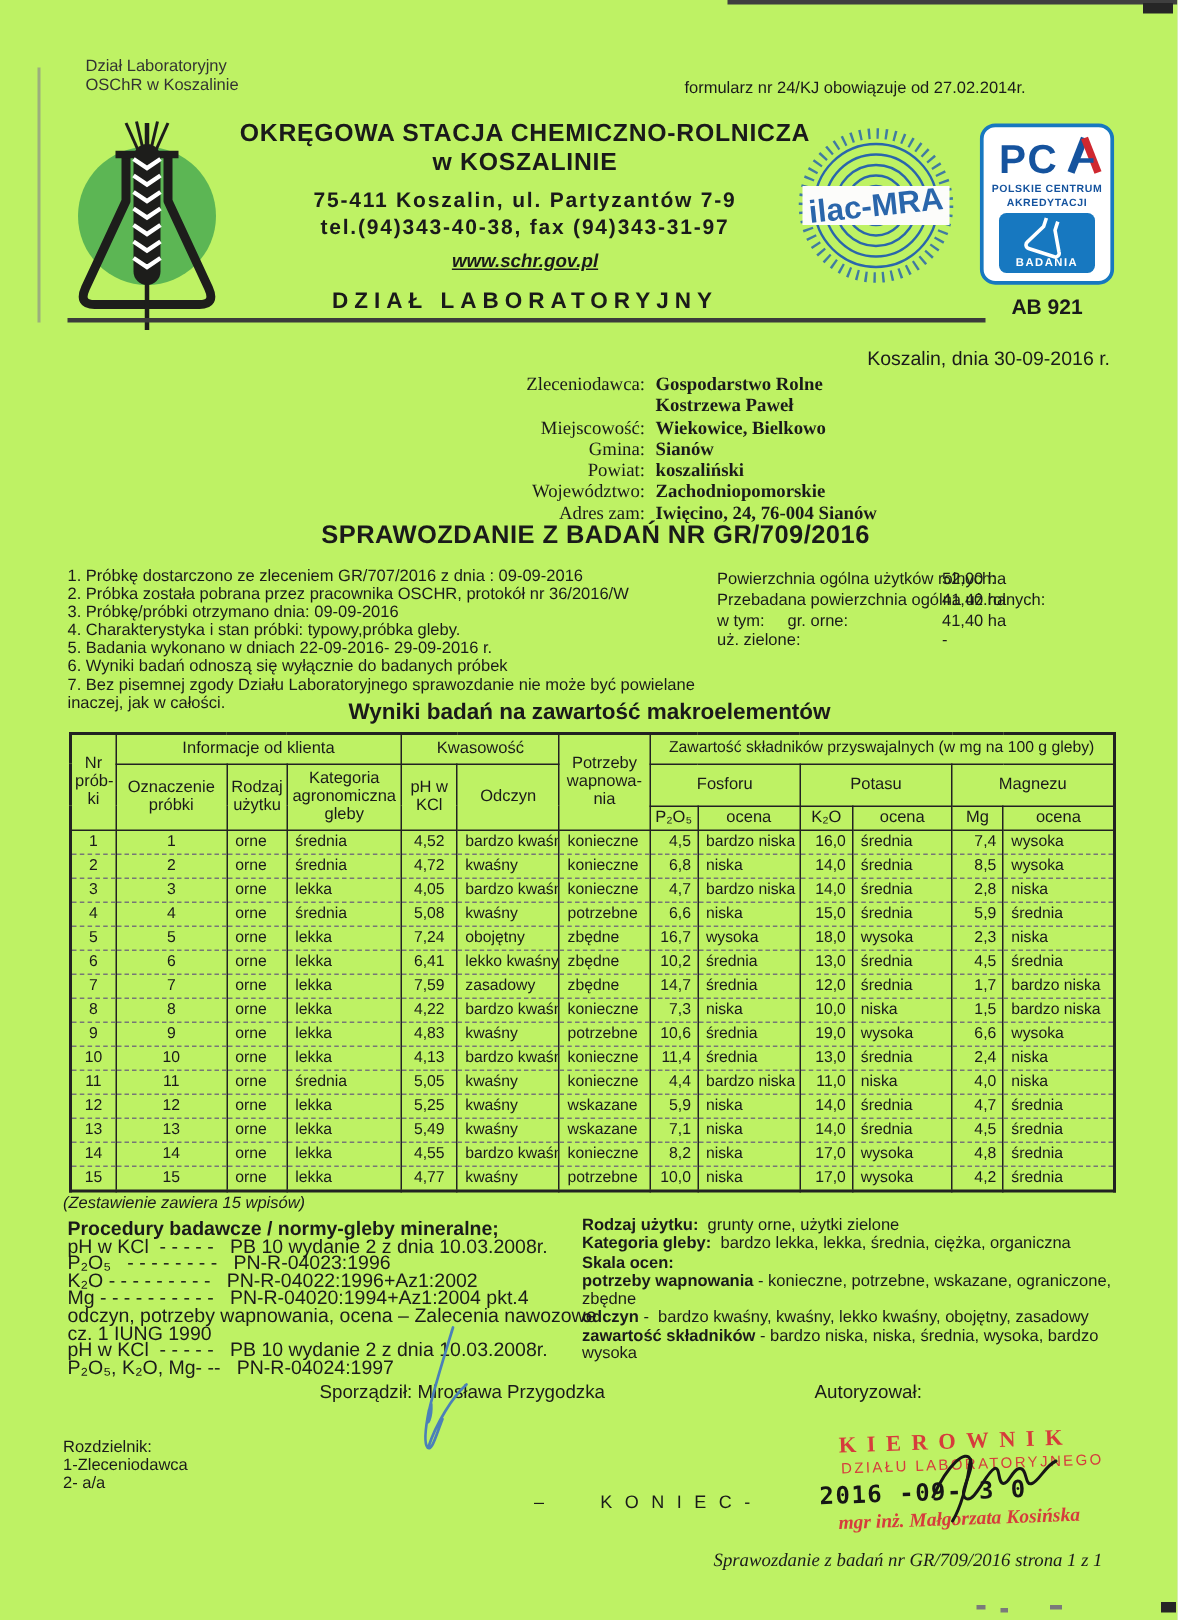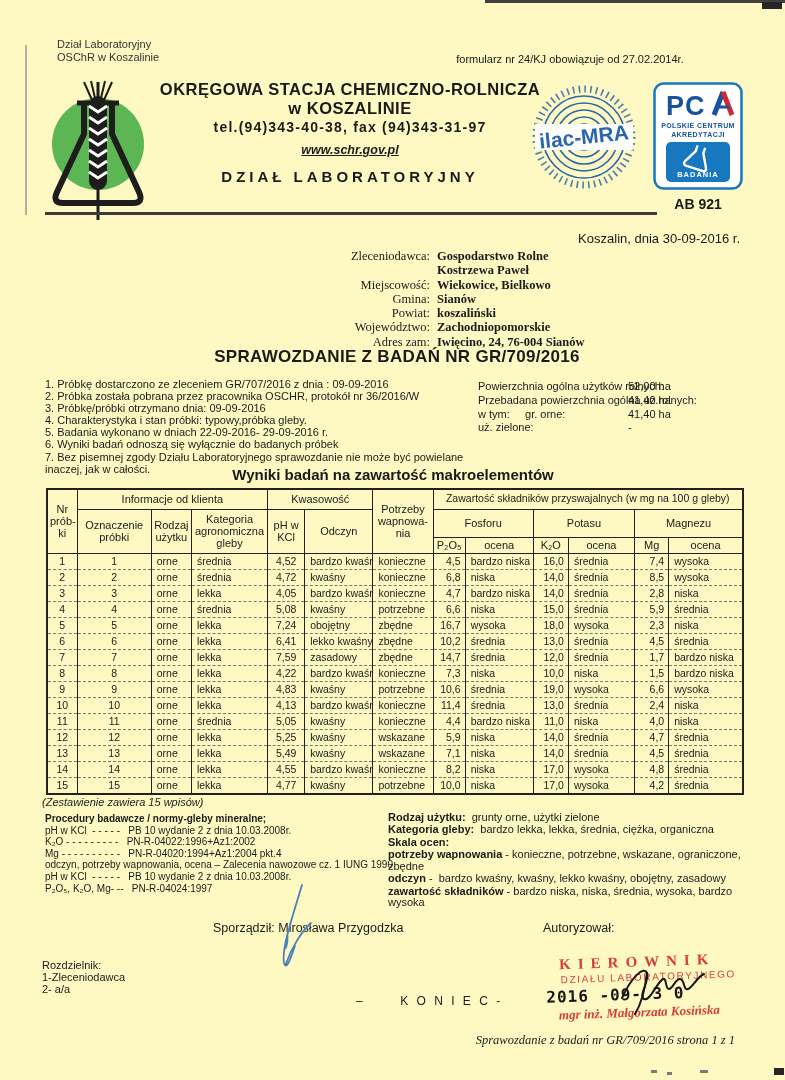--- a/index.html
+++ b/index.html
@@ -1,16 +1,16 @@
 <!DOCTYPE html>
 <html lang="pl"><head>
 <meta charset="utf-8">
 <style>
   html,body{margin:0;padding:0;background:#e8e8e8;}
-  .page{position:relative;width:785px;height:1080px;background:#fef9c3;overflow:hidden;
+  .page{position:relative;width:785px;height:1080px;background:#bef264;overflow:hidden;
         font-family:"Liberation Sans",sans-serif;color:#1a1a1a;}
   .abs{position:absolute;}
   .pre{white-space:pre-wrap;}
 
   
   .scan-strip{background:#3f3f3f;}
   .scan-blob{background:#262626;}
   .scan-line{background:#8a8a8a;opacity:.65;}
   .speck{background:#7a7a7a;}
 
@@ -52,21 +52,21 @@
                    overflow:hidden;white-space:nowrap;}
   .c-nr{text-align:center;}
   .c-ozn{text-align:center;}
   .c-left{text-align:left;padding-left:5px !important;}
   .c-ph{text-align:center;}
   .c-num{text-align:right;padding-right:4px !important;}
   .c-oc{text-align:left;padding-left:5px !important;}
 
   .zest{font-size:11px;font-style:italic;}
 
-  .proc{font-size:10px;line-height:11.6px;}
+  .proc{font-size:13px;line-height:11.6px;}
   .proc .ptitle{font-weight:bold;}
   .proc .org{margin-top:10px;}
   .legend{font-size:11px;line-height:11.3px;}
   .legend .lrow{margin-bottom:1.2px;}
   .legend .llabel{font-weight:bold;}
 
   .sig-label{font-size:12.5px;}
 
   .dist{font-size:11px;line-height:11.8px;}
 
@@ -117,20 +117,21 @@
       <line x1="55" y1="18" x2="59" y2="1" stroke="#1d1d1b" stroke-width="2"></line>
       <line x1="58" y1="20" x2="66" y2="2" stroke="#1d1d1b" stroke-width="2"></line>
       <rect x="43" y="16" width="18" height="94" rx="9" fill="#1d1d1b"></rect>
       <path d="M43,26 L52,32 L61,26 M43,37 L52,43 L61,37 M43,48 L52,54 L61,48 M43,59 L52,65 L61,59 M43,70 L52,76 L61,70 M43,81 L52,87 L61,81 M43,92 L52,98 L61,92" fill="none" stroke="#ffffff" stroke-width="3"></path>
     </svg>
   </div>
 
   <div class="abs hcenter" style="left:150px;top:80px;">
     <div class="h-title">OKRĘGOWA STACJA CHEMICZNO-ROLNICZA</div>
     <div class="h-title">w KOSZALINIE</div>
+    <div class="h-addr">75-411 Koszalin, ul. Partyzantów 7-9</div>
     <div class="h-addr" style="margin-top:1px;">tel.(94)343-40-38, fax (94)343-31-97</div>
     <div class="h-web">www.schr.gov.pl</div>
     <div class="h-dept">DZIAŁ LABORATORYJNY</div>
   </div>
 
   <div class="abs" style="left:531px;top:84px;">
     <svg width="106" height="106" viewBox="0 0 106 106">
       <circle cx="53" cy="53" r="48" fill="none" stroke="#2a66ab" stroke-width="7" stroke-dasharray="1.6 4.2" opacity="0.85"></circle>
       <circle cx="53" cy="53" r="41" fill="none" stroke="#2a66ab" stroke-width="1.6"></circle>
       <circle cx="53" cy="53" r="34" fill="none" stroke="#2a66ab" stroke-width="1.6"></circle>
@@ -537,20 +538,21 @@
     </table>
   </div>
 
   <div class="abs zest" style="left:42px;top:796px;">(Zestawienie zawiera 15 wpisów)</div>
 
   <div class="abs proc" style="left:45px;top:813px;width:355px;">
     <div class="ptitle">Procedury badawcze / normy-gleby mineralne;</div>
     <div>
 
     <div class="pre">pH w KCl  - - - - -   PB 10 wydanie 2 z dnia 10.03.2008r.</div>
+        <div class="pre">P₂O₅   - - - - - - - -   PN-R-04023:1996</div>
         <div class="pre">K₂O - - - - - - - - -   PN-R-04022:1996+Az1:2002</div>
         <div class="pre">Mg - - - - - - - - - -   PN-R-04020:1994+Az1:2004 pkt.4</div>
         <div class="pre">odczyn, potrzeby wapnowania, ocena – Zalecenia nawozowe cz. 1 IUNG 1990</div>
       </div>
     <div>
 
     <div class="pre">pH w KCl  - - - - -   PB 10 wydanie 2 z dnia 10.03.2008r.</div>
         <div class="pre">P₂O₅, K₂O, Mg- --   PN-R-04024:1997</div>
       </div>
   </div>

